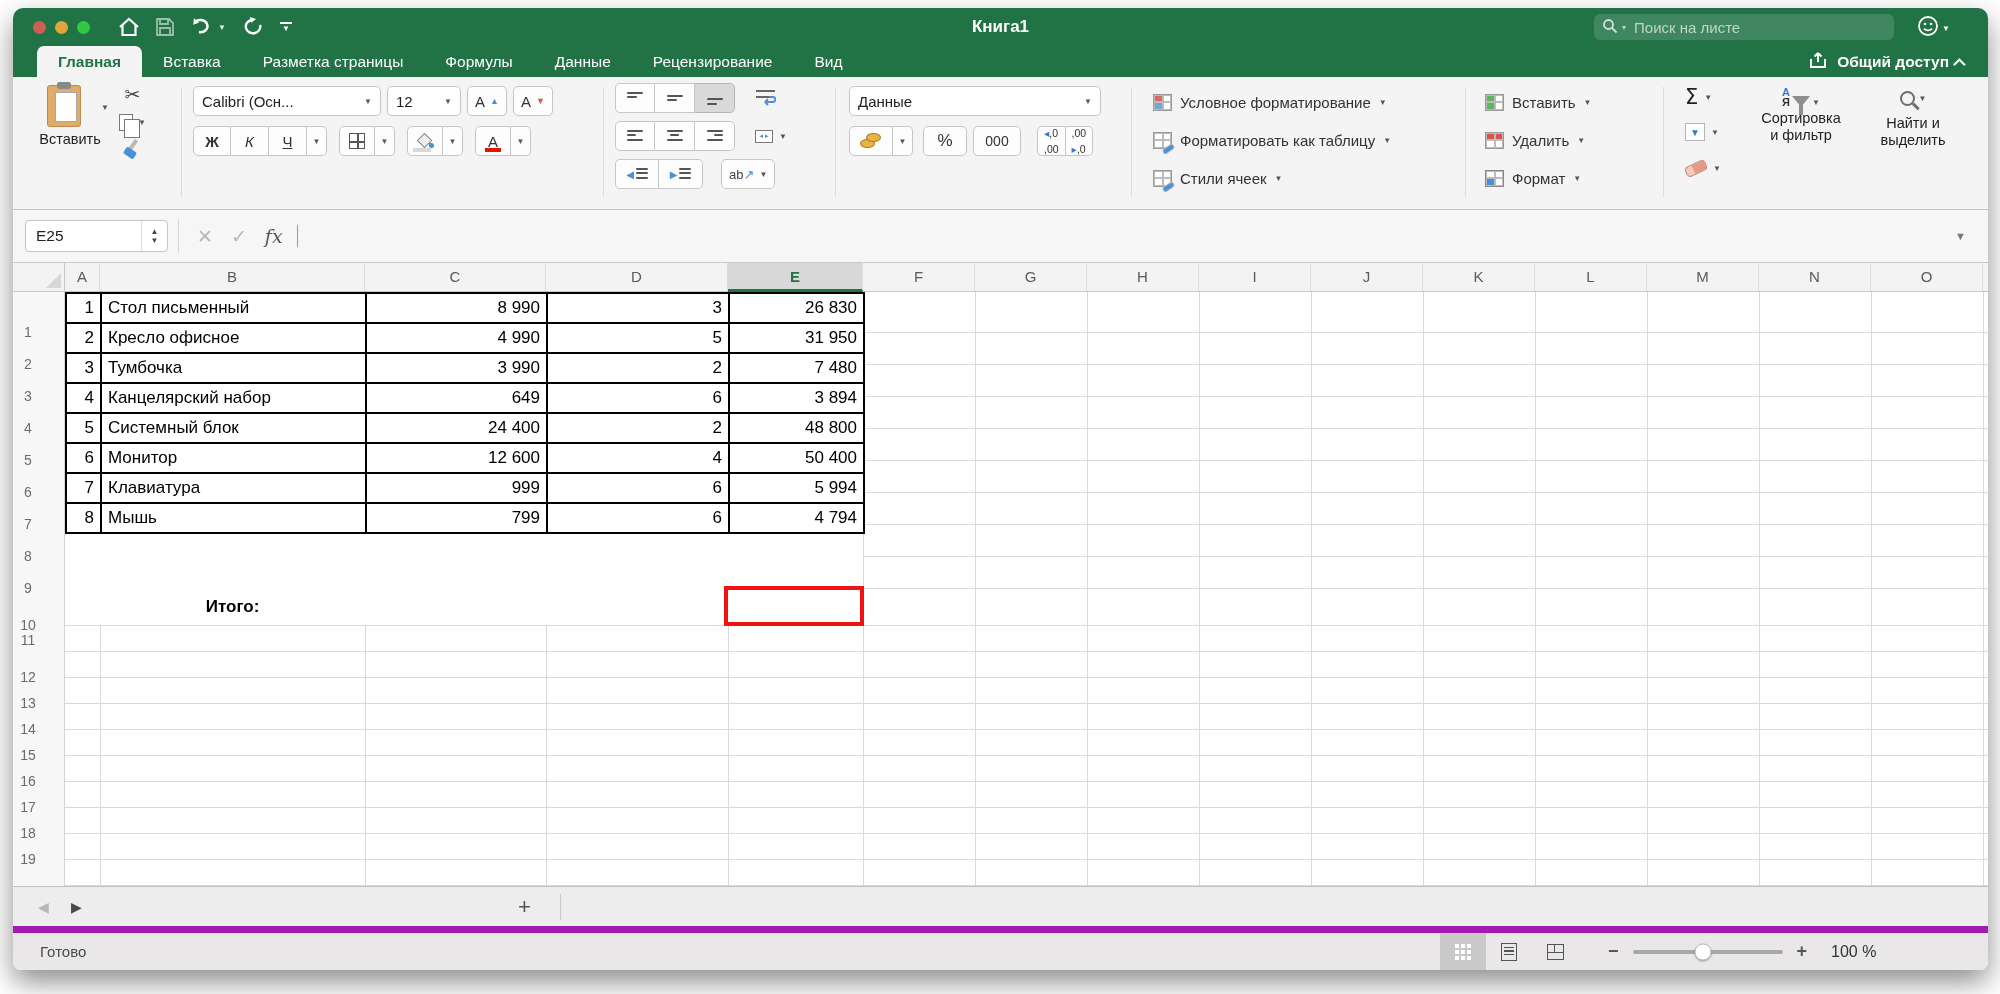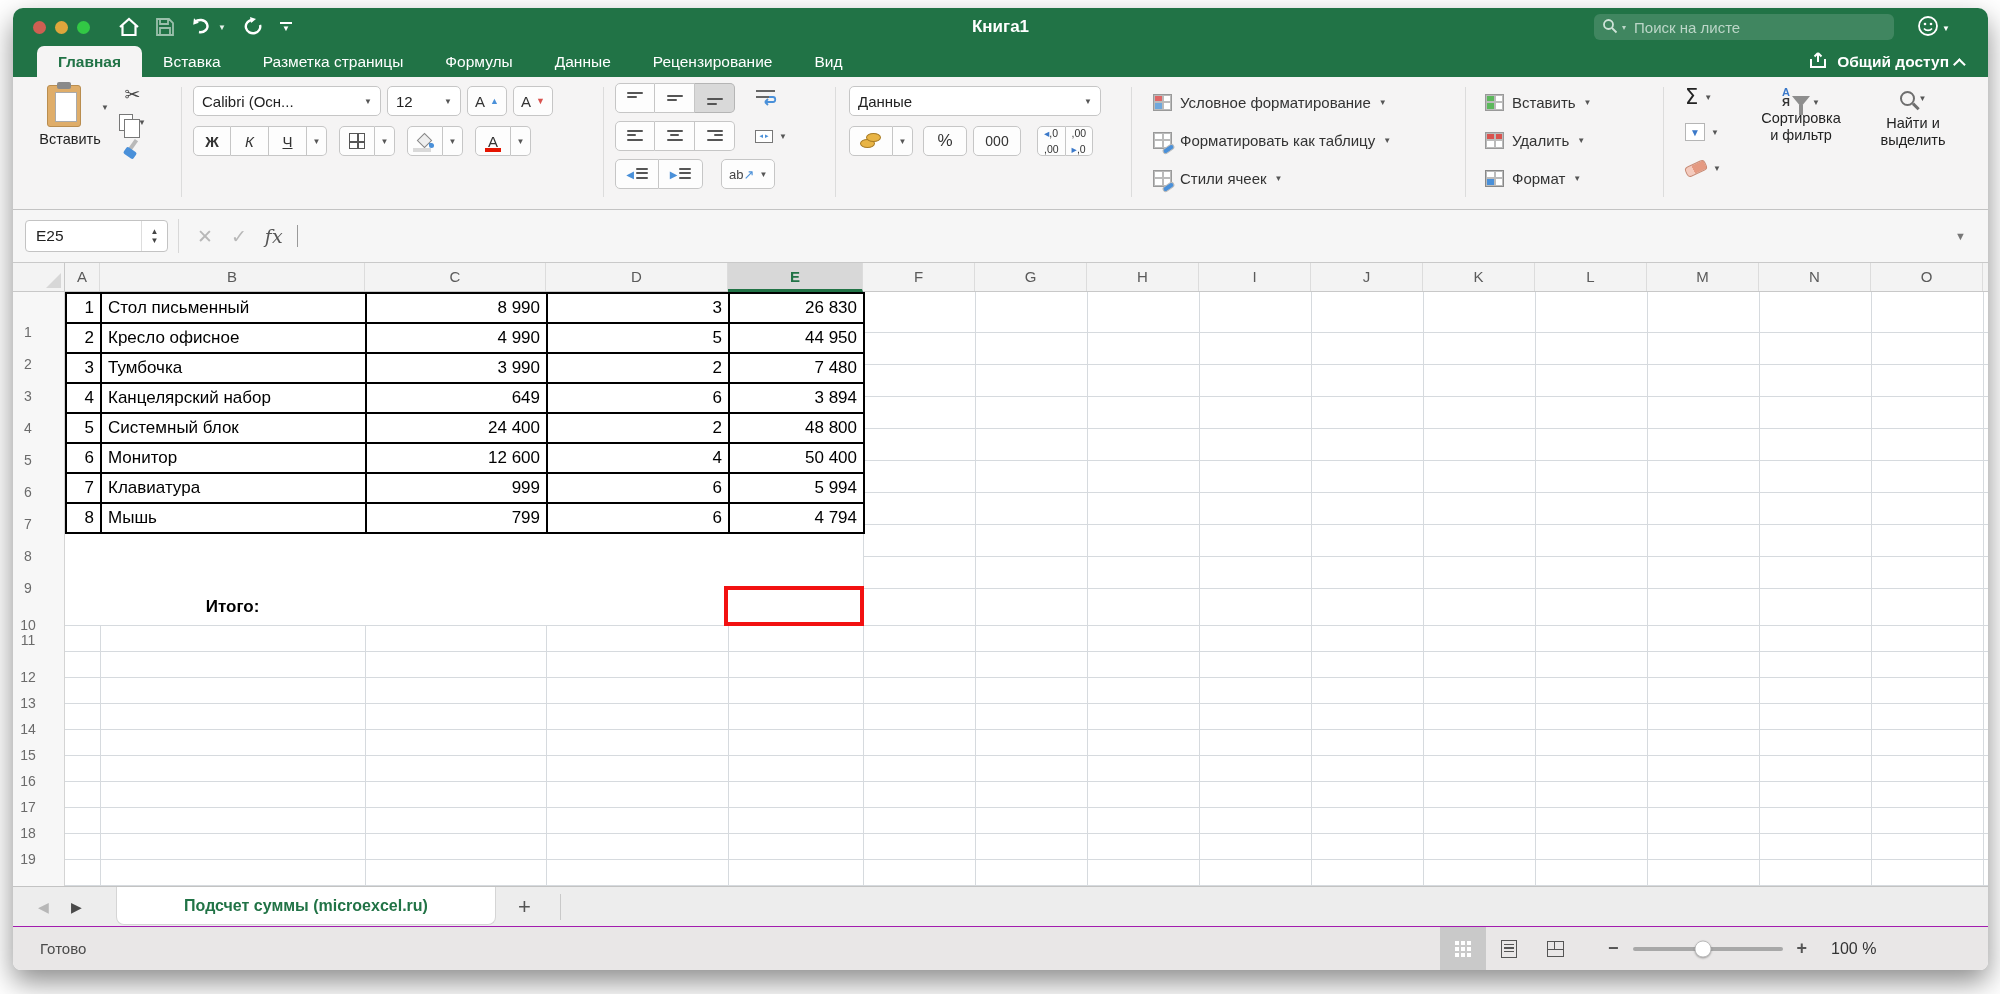--- a/index.html
+++ b/index.html
@@ -143,21 +143,21 @@
   .redcell{position:absolute;left:711px;top:323px;width:140px;height:40px;border:4px solid #f21111;background:#fff;z-index:4;}
 
   
   .sheettabs{height:40px;background:#ededed;border-top:1px solid #c3c3c3;position:relative;flex:0 0 auto;}
   .tabarrow{position:absolute;top:0;height:100%;display:flex;align-items:center;font-size:14px;}
   .sheettab{position:absolute;left:103px;top:0;width:380px;height:38px;background:#fff;border:1px solid #d5d5d5;border-top:none;border-radius:0 0 8px 8px;display:flex;align-items:center;justify-content:center;color:var(--green);font-weight:bold;font-size:16px;}
   .addsheet{position:absolute;left:505px;top:0;height:100%;display:flex;align-items:center;font-size:22px;color:#555;}
   .tsep{position:absolute;left:547px;top:7px;height:26px;width:1px;background:#c9c9c9;}
 
   
-  .statusbar{height:44px;background:#e9e7e7;border-top:1px solid #a21caf;position:relative;flex:0 0 auto;}
+  .statusbar{height:44px;background:#e9e7e7;border-top:7px solid #a21caf;position:relative;flex:0 0 auto;}
   .ready{position:absolute;left:27px;top:0;height:100%;display:flex;align-items:center;font-size:15px;color:#4a4a4a;}
   .views{position:absolute;left:1427px;top:0;height:100%;display:flex;}
   .vbtn{width:46px;height:100%;display:flex;align-items:center;justify-content:center;}
   .vbtn.active{background:#c9c9c9;}
   .vgrid{display:grid;grid-template-columns:repeat(3,4px);grid-template-rows:repeat(3,4px);gap:2px;}
   .vgrid span{background:#fff;}
   .pageic{width:16px;height:18px;border:1.5px solid #555;display:flex;flex-direction:column;gap:2px;padding:3px 2px;}
   .pageic i{display:block;height:1.5px;background:#555;}
   .breakic{width:17px;height:16px;border:1.5px solid #555;position:relative;}
   .breakic:before{content:"";position:absolute;left:6px;top:0;bottom:7px;width:1.5px;background:#555;}
@@ -643,21 +643,21 @@
             <td>Стол письменный</td>
             <td class="num">8 990</td>
             <td class="num">3</td>
             <td class="num">26 830</td>
           </tr>
       <tr class="d">
             <td class="num">2</td>
             <td>Кресло офисное</td>
             <td class="num">4 990</td>
             <td class="num">5</td>
-            <td class="num">44 950</td>
+            <td class="num">31 950</td>
           </tr>
       <tr class="d">
             <td class="num">3</td>
             <td>Тумбочка</td>
             <td class="num">3 990</td>
             <td class="num">2</td>
             <td class="num">7 480</td>
           </tr>
       <tr class="d">
             <td class="num">4</td>
@@ -732,21 +732,20 @@
       <div class="gl" style="left: 0px; top: 518px; width: 1975px; height: 1px;"></div>
       <div class="gl" style="left: 0px; top: 544px; width: 1975px; height: 1px;"></div>
       <div class="gl" style="left: 0px; top: 570px; width: 1975px; height: 1px;"></div>
       <div class="gl" style="left: 0px; top: 596px; width: 1975px; height: 1px;"></div>
       <div class="gl" style="left: 0px; top: 622px; width: 1975px; height: 1px;"></div>
     </div>
 
   <div class="sheettabs">
     <span class="tabarrow" style="left:25px;color:#b7b7b7;">◀</span>
     <span class="tabarrow" style="left:58px;color:#4a4a4a;">▶</span>
-    <div class="sheettab">Подсчет суммы (microexcel.ru)</div>
     <span class="addsheet">+</span>
     <span class="tsep"></span>
   </div>
 
   <div class="statusbar">
     <span class="ready">Готово</span>
     <div class="views">
       <div class="vbtn active">
         <span class="vgrid">
             <span></span>

